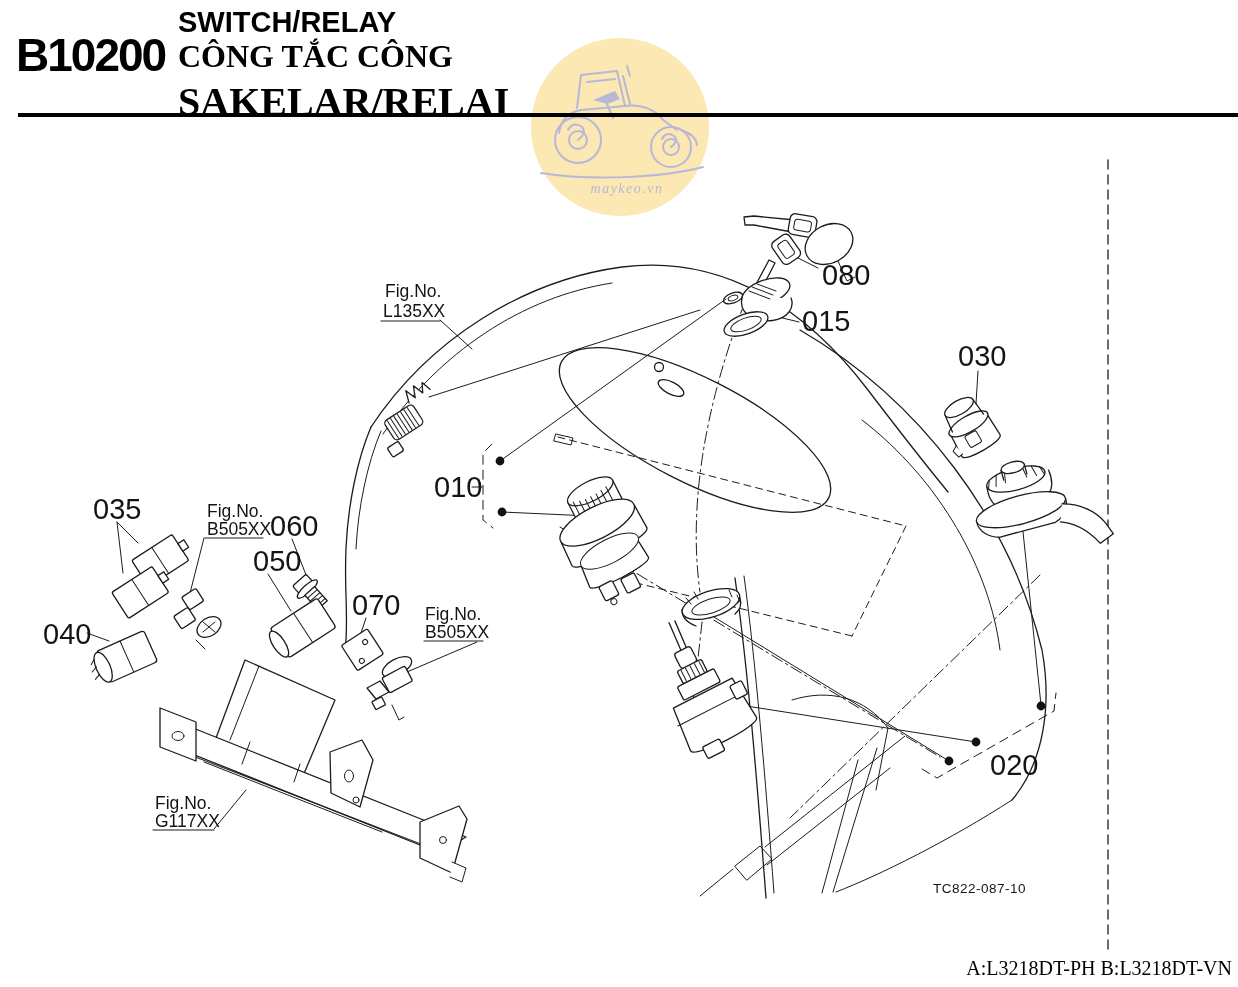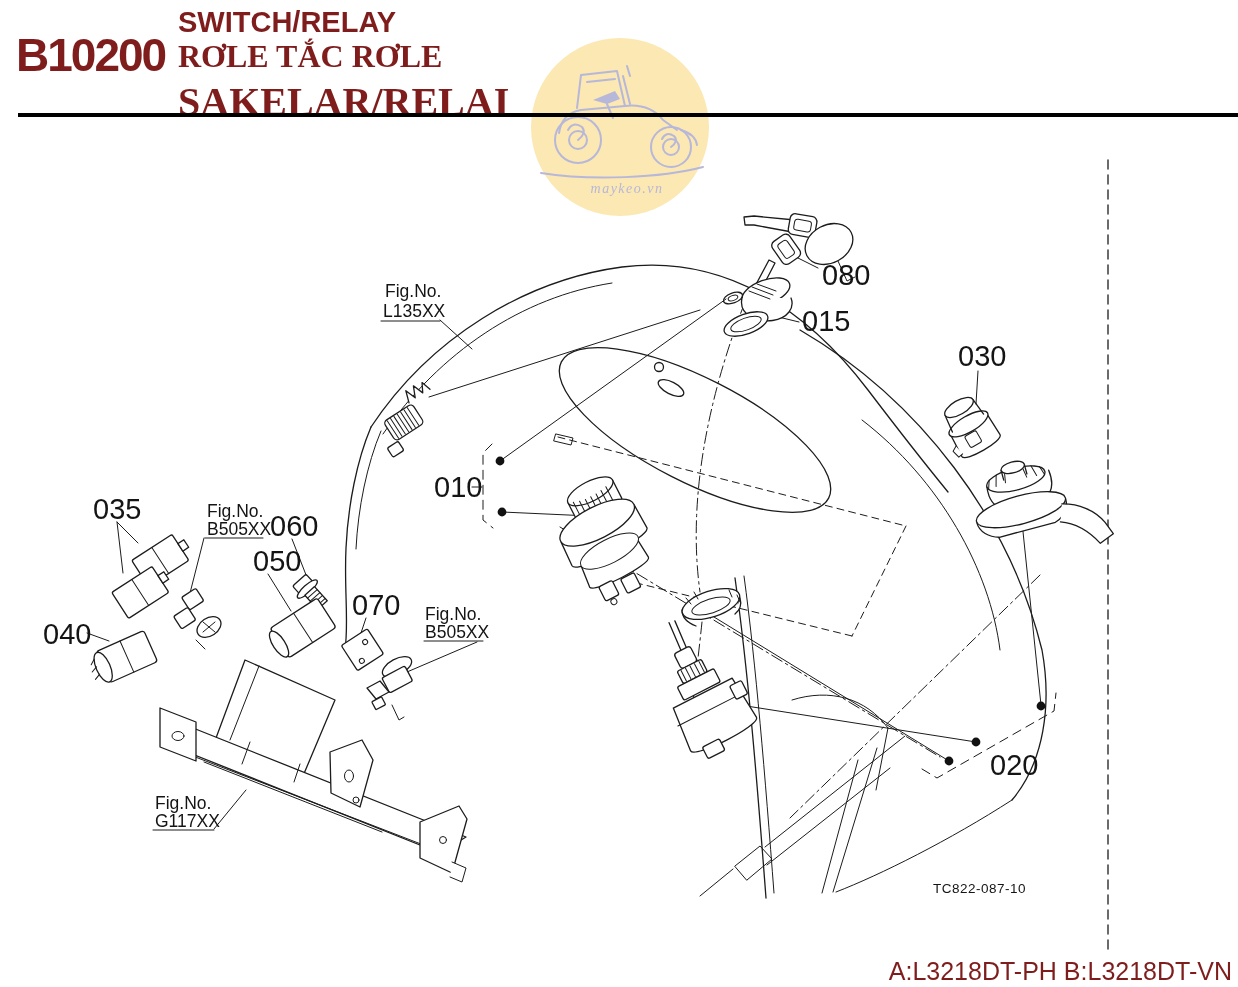--- a/index.html
+++ b/index.html
@@ -1,17 +1,17 @@
 <!DOCTYPE html>
 <html><head>
 <meta charset="utf-8">
 <style>
   html,body{margin:0;padding:0;background:#fff;}
   .page{position:relative;width:1238px;height:987px;background:#fff;overflow:hidden;
-        font-family:"Liberation Sans",sans-serif;color:#7f1d1d;}
+        font-family:"Liberation Sans",sans-serif;color:#000000;}
 
   
   .section-code{position:absolute;left:16px;top:28px;font-size:46px;font-weight:700;
                 letter-spacing:-2px;font-family:"Liberation Sans",sans-serif;}
   .title-en{position:absolute;left:178px;top:6px;font-size:29px;font-weight:700;
             font-family:"Liberation Sans",sans-serif;text-align:right;}
   .title-vi{position:absolute;left:178px;top:38px;font-size:32px;font-weight:700;
             font-family:"Liberation Serif",serif;}
   .title-id{position:absolute;left:178px;top:78px;font-size:40px;font-weight:700;
             font-family:"Liberation Serif",serif;}
@@ -36,31 +36,31 @@
   #diagram .dash{stroke-dasharray:9 6;}
   #diagram .dash2{stroke-dasharray:7 5;}
   #diagram .dd{stroke-dasharray:12 4 2.5 4;}
   #diagram .dot{fill:#111;stroke:none;}
   #diagram text{stroke:none;fill:#141414;}
   #diagram .lbl{font-family:"Liberation Sans",sans-serif;font-size:29px;}
   #diagram .fig{font-family:"Liberation Sans",sans-serif;font-size:17.5px;}
   #diagram .tiny{font-family:"Liberation Sans",sans-serif;font-size:13.5px;letter-spacing:.5px;}
 
   
-  .footer-models{position:absolute;right:6px;top:957px;font-size:25px;z-index:5;
-                 font-family:Liberation Sans, sans-serif;}
+  .footer-models{position:absolute;right:6px;top:957px;font-size:20px;z-index:5;
+                 font-family:Liberation Serif, serif;}
 </style>
 </head>
 <body>
 
 <div class="page">
 
   <div class="section-code">B10200</div>
   <div class="title-en">SWITCH/RELAY</div>
-  <div class="title-vi">RƠLE TẮC RƠLE</div>
+  <div class="title-vi">CÔNG TẮC CÔNG</div>
   <div class="title-id">SAKELAR/RELAI</div>
   <div class="header-rule"></div>
 
   <div class="watermark">
     <svg width="178" height="178" viewBox="0 0 178 178">
       <path class="wm-stroke" d="M46,70 L50,37 L86,33 L94,68"></path>
       <path class="wm-stroke" d="M56,44 L84,41"></path>
       <path class="wm-stroke" d="M92,38 L99,66 M96,28 L99,38"></path>
       <path class="wm-fill" d="M62,62 l22,-9 l5,8 l-13,5 z"></path>
       <path class="wm-stroke" d="M76,66 l6,14"></path>

